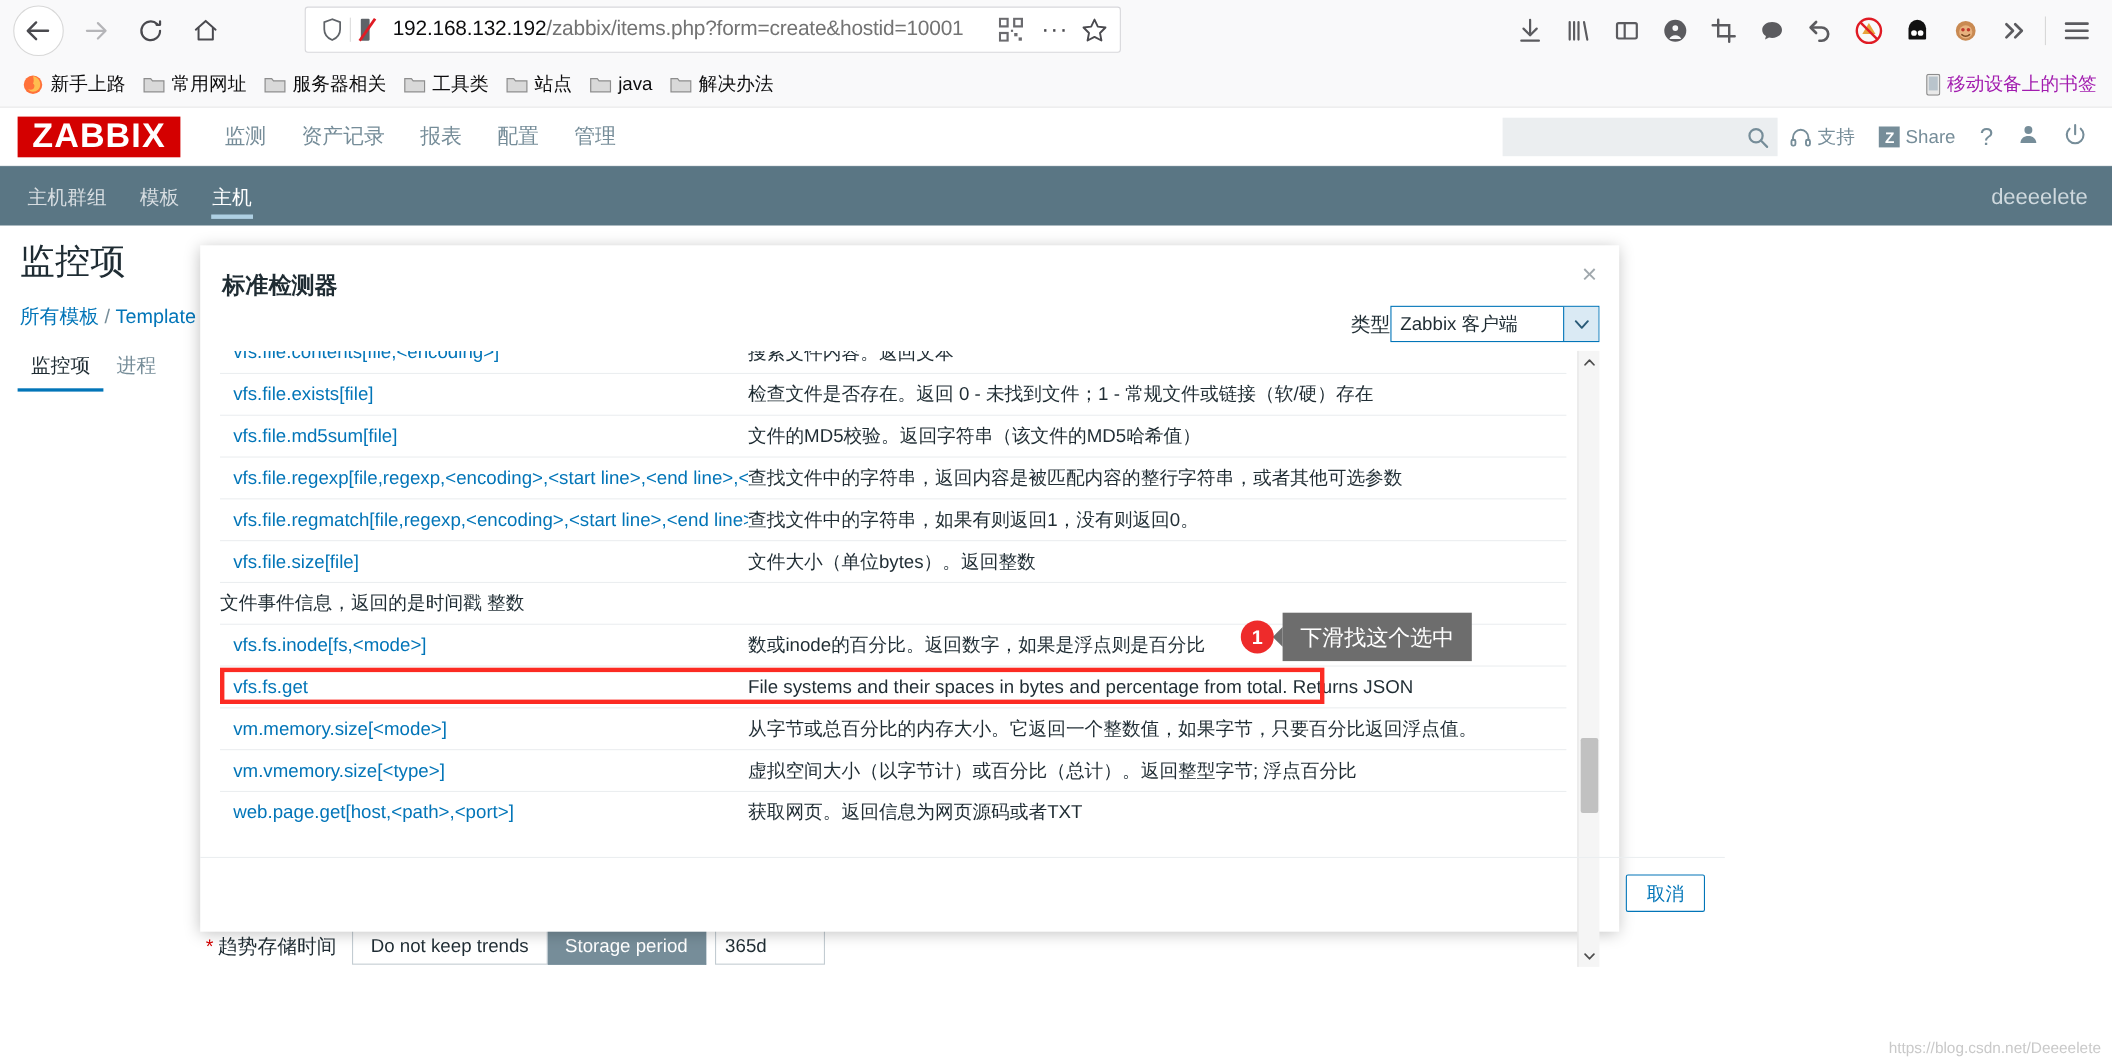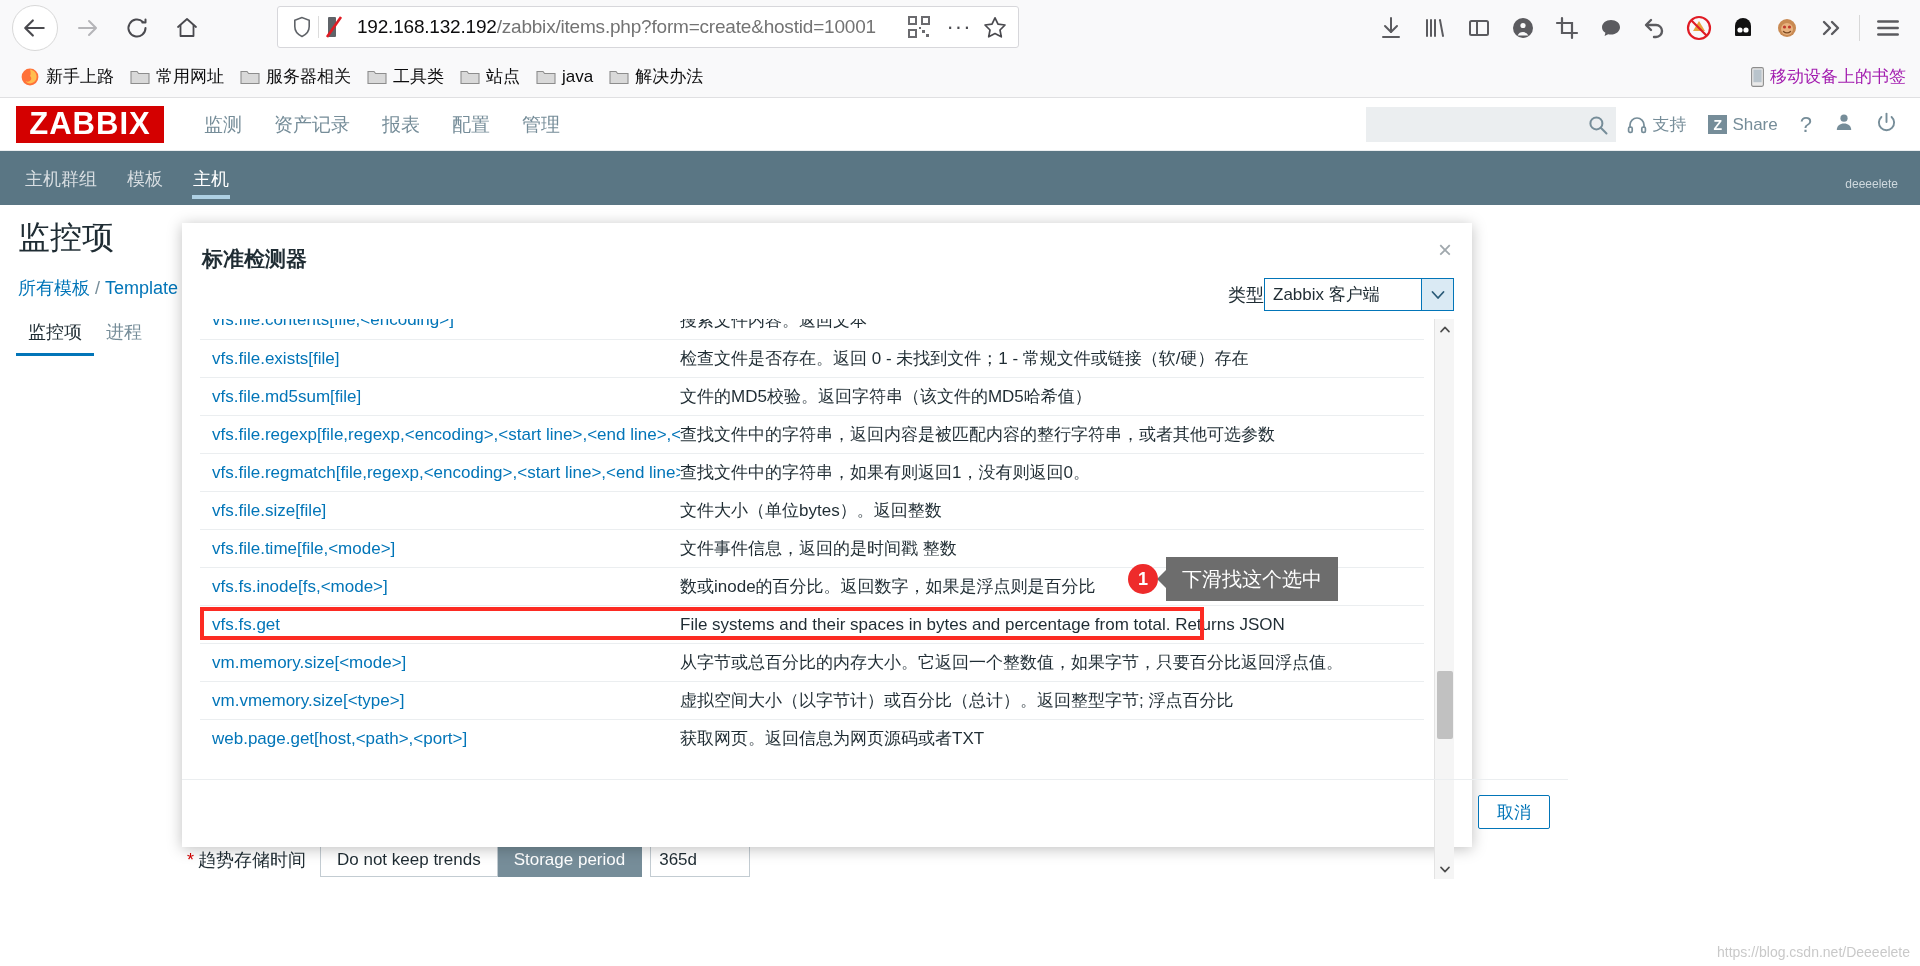--- a/index.html
+++ b/index.html
@@ -58,21 +58,21 @@
   .hdr-btn { display:flex; align-items:center; color:#768d99; font-size:17px; padding:0 11px; height:53px; white-space:nowrap;}
   .hdr-btn .g { margin-right:5px; display:flex; align-items:center;}
   .zshare-box { width:19px; height:19px; background:#768d99; color:#fff; font-weight:bold; font-size:14px;
     display:flex; align-items:center; justify-content:center; margin-right:5px;}
 
   #zbx-subnav { position:absolute; left:0; top:53px; width:1920px; height:54px; background:#5a7684; display:flex; align-items:flex-end;}
   .sub-item { color:#d7dde1; font-size:18px; padding:0 15px 14px 15px; position:relative; white-space:nowrap;}
   .sub-item:first-child { margin-left:10px; }
   .sub-item.active { color:#fff; }
   .sub-item.active:after { content:""; position:absolute; left:14px; right:14px; bottom:6px; height:4px; background:#aed0e3; }
-  #sub-right { position:absolute; right:22px; bottom:14px; color:#cfd9de; font-size:12px;}
+  #sub-right { position:absolute; right:22px; bottom:14px; color:#cfd9de; font-size:20px;}
 
   #page-title { position:absolute; left:18px; top:118px; font-size:32px; color:#1f2c33; font-weight:normal;}
   #breadcrumb { position:absolute; left:18px; top:178px; font-size:18px; color:#768d99;}
   #breadcrumb a { color:#0275b8; text-decoration:none; }
   #tabs-row { position:absolute; left:16px; top:222px; display:flex; align-items:flex-end;}
   .ptab { font-size:18px; color:#1f2c33; padding:0 12px 12px 12px; position:relative;}
   .ptab.active:after { content:""; position:absolute; left:0; right:0; bottom:0; height:3px; background:#0275b8;}
   .ptab.inactive { color:#768d99; }
 
   .form-label { position:absolute; font-size:18px; color:#1f2c33; text-align:right; }
@@ -484,21 +484,20 @@
         </div>
         <div class="trow">
           <div class="tkey">vfs.file.regmatch[file,regexp,&lt;encoding&gt;,&lt;start line&gt;,&lt;end line&gt;]</div>
           <div class="tdesc">查找文件中的字符串，如果有则返回1，没有则返回0。</div>
         </div>
         <div class="trow">
           <div class="tkey">vfs.file.size[file]</div>
           <div class="tdesc">文件大小（单位bytes）。返回整数</div>
         </div>
         <div class="trow">
-          <div class="tkey">vfs.file.time[file,&lt;mode&gt;]</div>
           <div class="tdesc">文件事件信息，返回的是时间戳 整数</div>
         </div>
         <div class="trow">
           <div class="tkey">vfs.fs.inode[fs,&lt;mode&gt;]</div>
           <div class="tdesc">数或inode的百分比。返回数字，如果是浮点则是百分比</div>
         </div>
         <div class="trow">
           <div class="tkey">vfs.fs.get</div>
           <div class="tdesc">File systems and their spaces in bytes and percentage from total. Returns JSON</div>
         </div>

